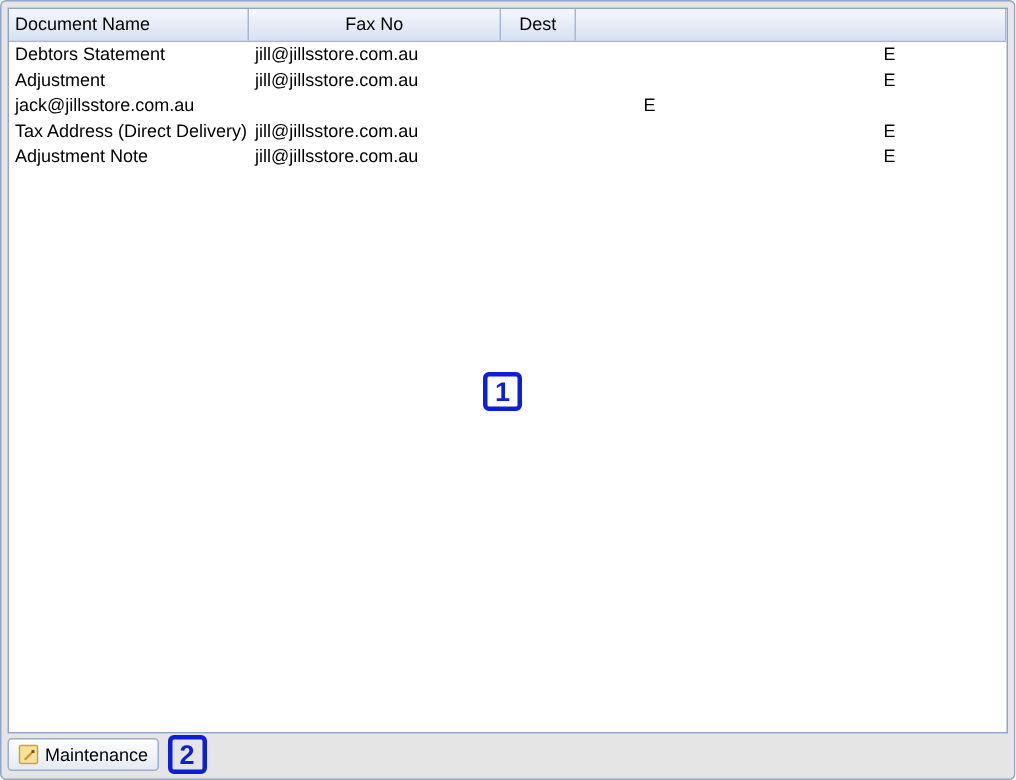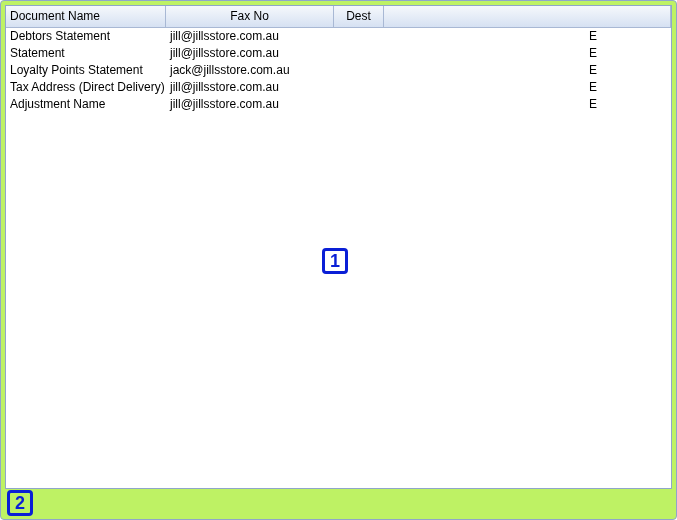--- a/index.html
+++ b/index.html
@@ -6,21 +6,21 @@
   html, body {
     margin: 0; padding: 0;
     font-family: Tahoma, Arial, sans-serif;
     font-size: 12px;
     background: #fff;
   }
   .window {
     width: 677px; height: 520px;
     border: 1px solid #8fa6c9;
     border-radius: 4px;
-    background: #bef264;
+    background: #e5e5e5;
     display: flex;
     flex-direction: column;
     padding: 4px;
     position: relative;
   }
   .table-panel {
     flex: 1;
     background: #fff;
     border: 1px solid #8fa6c9;
     display: flex;
@@ -114,44 +114,53 @@
     </div>
     <div class="tbody" id="tbody">
 
       <div class="tr">
           <div class="td col-doc">Debtors Statement</div>
           <div class="td col-email">jill@jillsstore.com.au</div>
           <div class="td col-fax"></div>
           <div class="td col-dest">E</div>
         </div>
         <div class="tr">
-          <div class="td col-doc">Statement</div>
+          <div class="td col-doc">Adjustment</div>
           <div class="td col-email">jill@jillsstore.com.au</div>
           <div class="td col-fax"></div>
           <div class="td col-dest">E</div>
         </div>
         <div class="tr">
-          <div class="td col-doc">Loyalty Points Statement</div>
           <div class="td col-email">jack@jillsstore.com.au</div>
           <div class="td col-fax"></div>
           <div class="td col-dest">E</div>
         </div>
         <div class="tr">
           <div class="td col-doc">Tax Address (Direct Delivery)</div>
           <div class="td col-email">jill@jillsstore.com.au</div>
           <div class="td col-fax"></div>
           <div class="td col-dest">E</div>
         </div>
         <div class="tr">
-          <div class="td col-doc">Adjustment Name</div>
+          <div class="td col-doc">Adjustment Note</div>
           <div class="td col-email">jill@jillsstore.com.au</div>
           <div class="td col-fax"></div>
           <div class="td col-dest">E</div>
         </div>
         <div class="marker" style="top:220px; left:316px;">1</div>
     </div>
   </div>
 
   <div class="bottom-bar">
+    <div class="btn">
+      <span class="icon-maint">
+        <svg viewBox="0 0 14 14" width="14" height="14">
+          <rect x="1" y="1" width="12" height="12" rx="1" fill="#f7e29c" stroke="#c9a53a"></rect>
+          <path d="M4 10 L9 5 L10 6 L5 11 Z" fill="#d98a2b"></path>
+          <rect x="9" y="4" width="2" height="2" fill="#7a5414"></rect>
+        </svg>
+      </span>
+      <span>Maintenance</span>
+    </div>
     <div class="marker" style="position:relative; top:0; left:0; margin-left:2px;">2</div>
   </div>
 
 </div>
 
 </body></html>

